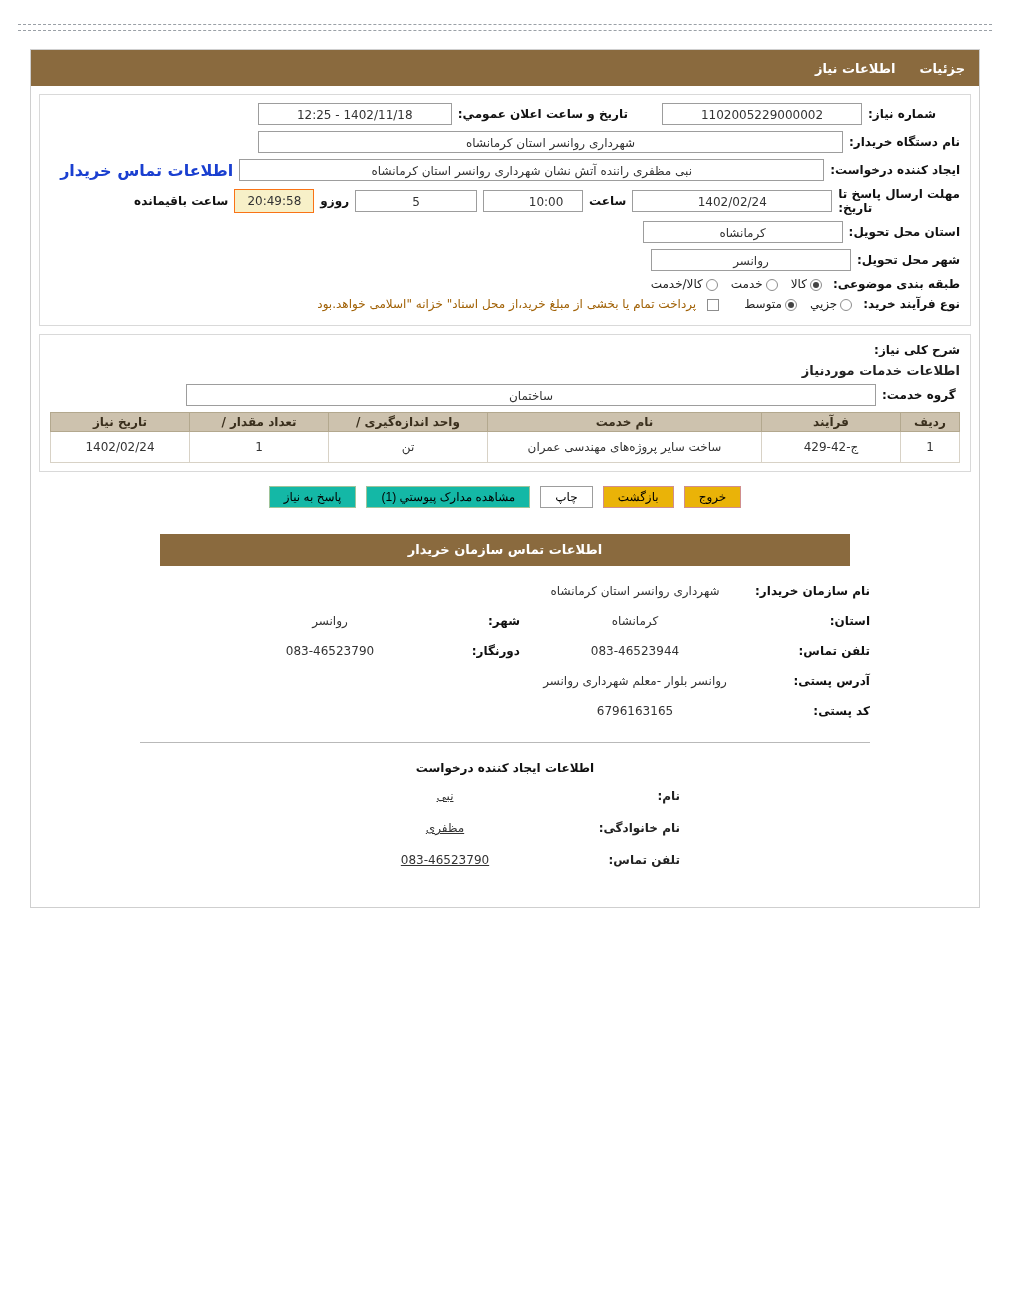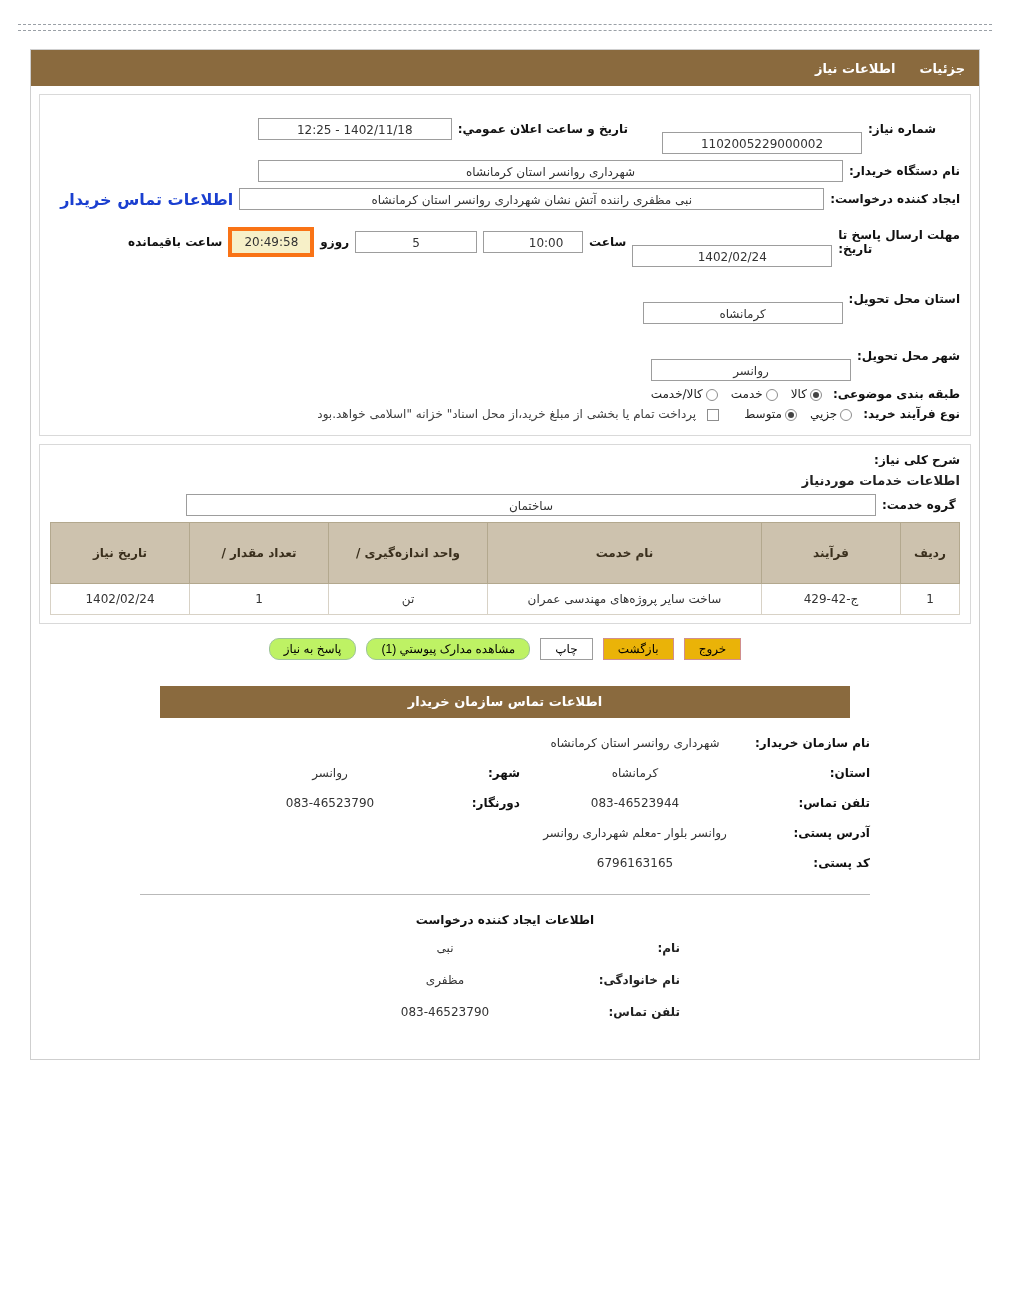--- a/index.html
+++ b/index.html
@@ -98,37 +98,37 @@
     height: 22px;
     line-height: 22px;
     text-align: center;
     font-size: 12px;
     padding: 0 6px;
     box-sizing: border-box;
     color: #333;
     overflow: hidden;
     white-space: nowrap;
   }
-  .f-200 { width: 200px; margin-top: 29px; }
+  .f-200 { width: 200px; }
   .f-190 { width: 194px; }
   .f-100 { width: 100px; padding-left: 32px; }
   .f-120 { width: 122px; }
   .f-585 { width: 585px; }
   .f-680 { width: 690px; }
   .link {
     color: #1a3fd0;
     font-size: 16px;
     text-decoration: none;
     cursor: pointer;
     font-weight: bold;
     white-space: nowrap;
   }
   .timer {
     background: #f7f0c8;
-    border: 4px solid #f97316;
+    border: 1px solid #f97316;
     width: 78px;
     height: 22px;
     line-height: 22px;
     text-align: center;
     font-size: 12px;
     color: #333;
   }
   .radio, .check {
     display: inline-block;
     width: 12px; height: 12px;
@@ -148,21 +148,21 @@
     background: #444;
   }
   .check { position: relative; }
   .opt {
     font-size: 12px;
     white-space: nowrap;
     margin: 0 2px;
   }
   .note {
     font-size: 12px;
-    color: #404040;
+    color: #a16207;
     white-space: nowrap;
     margin-left: 28px;
   }
   .section-title {
     font-weight: bold;
     font-size: 13px;
     margin: 6px 0 6px 0;
     text-align: right;
   }
   table.svc {
@@ -173,21 +173,21 @@
   }
   table.svc th {
     background: #cfc4b0;
     border: 1px solid #b5a territory;
     border: 1px solid #b0a header;
   }
   table.svc th {
     background: #cdc2ae;
     border: 1px solid #b3a territory;
     border: 1px solid #b3a88e;
-    padding: 23px 4px;
+    padding: 2px 4px;
     font-weight: bold;
     color: #3a2f1d;
   }
   table.svc td {
     border: 1px solid #d8d2c6;
     padding: 8px 4px;
     text-align: center;
     color: #333;
   }
   .buttons {
@@ -200,21 +200,21 @@
     border: 1px solid #9d9d9d;
     background: #fff;
     height: 22px;
     line-height: 20px;
     font-size: 12px;
     padding: 0 14px;
     box-sizing: border-box;
     cursor: pointer;
     white-space: nowrap;
   }
-  .btn-green { background: #bef264; border-color: #9ec49a; border-radius: 10px; }
+  .btn-green { background: #14b8a6; border-color: #9ec49a; }
   .btn-red { background: #eab308; border-color: #d08e8e; }
   .contact-band {
     background: #8a6a3e;
     color: #fff;
     height: 32px;
     line-height: 32px;
     text-align: center;
     font-weight: bold;
     font-size: 13px;
     width: 690px;
@@ -249,21 +249,21 @@
   .rgrid {
     display: grid;
     grid-template-columns: 120px 230px;
     row-gap: 18px;
     width: 420px;
     margin: 0 auto;
     direction: rtl;
     justify-content: center;
   }
   .rgrid .k { font-weight: bold; text-align: right; }
-  .rgrid .v { text-align: center; color: #333; }
+  .rgrid .v { text-align: center; color: #333; text-decoration: underline; }
   .spacer { height: 40px; }
 </style>
 </head>
 <body>
 
 <div class="watermark">
   <svg width="1010" height="520" viewBox="0 0 1010 520" xmlns="http://www.w3.org/2000/svg">
     <g fill="none" stroke="#e8e8e8" stroke-width="2">
       <circle cx="290" cy="260" r="245"></circle>
       <ellipse cx="290" cy="260" rx="120" ry="245"></ellipse>

